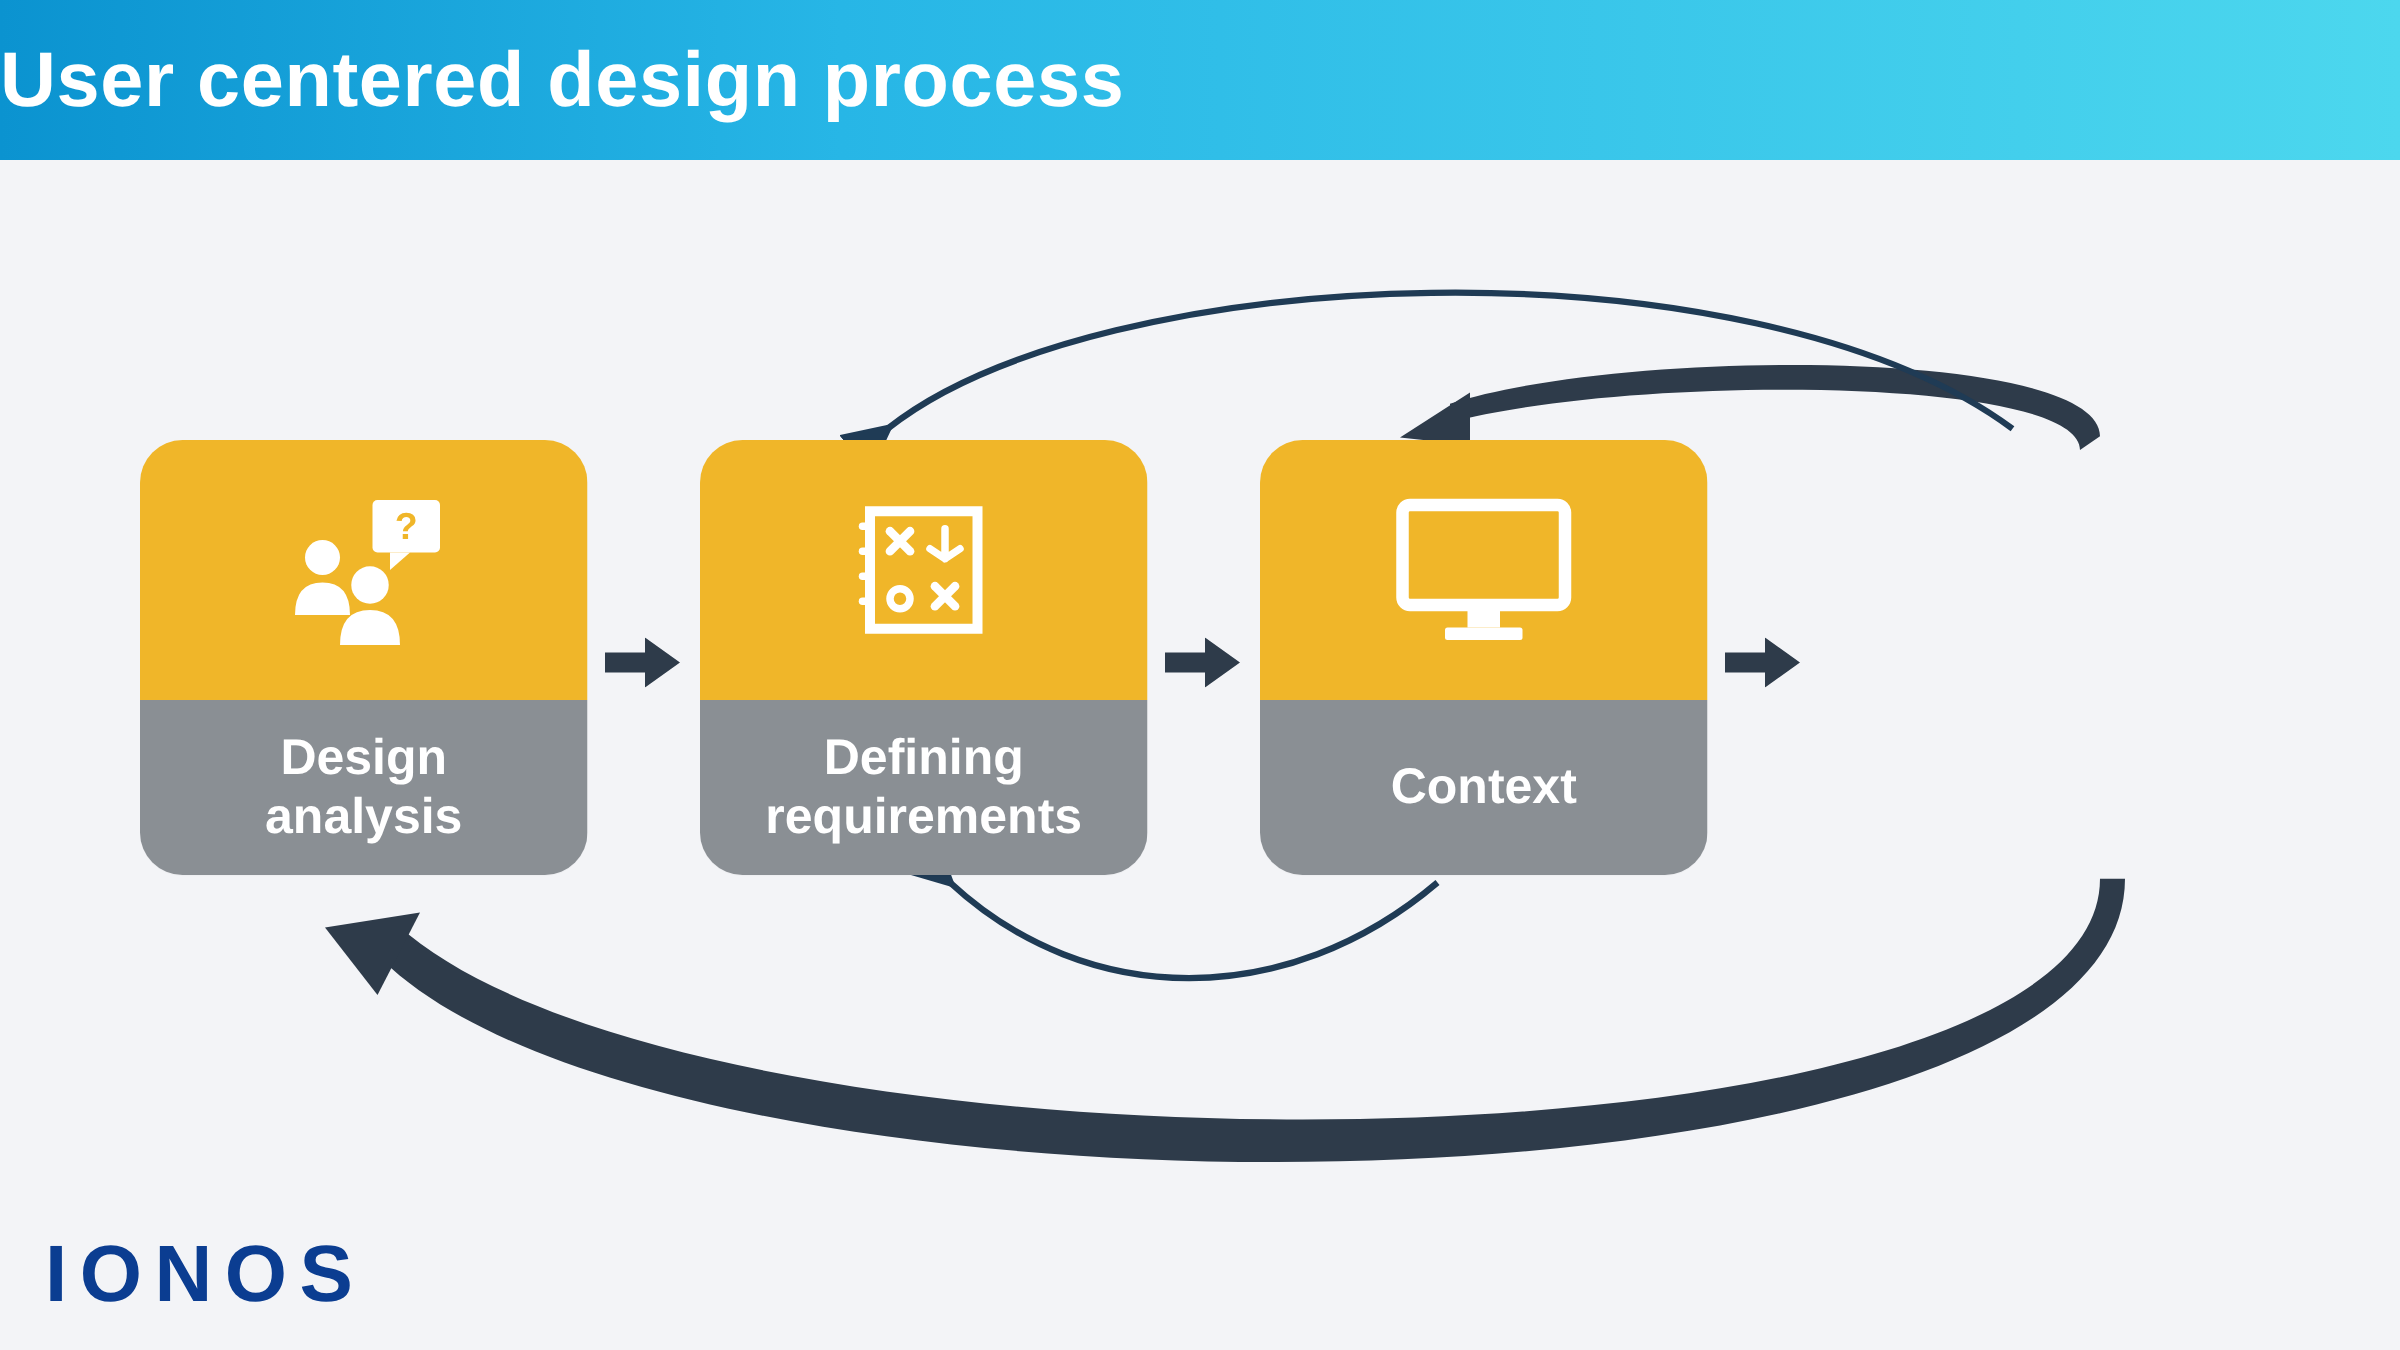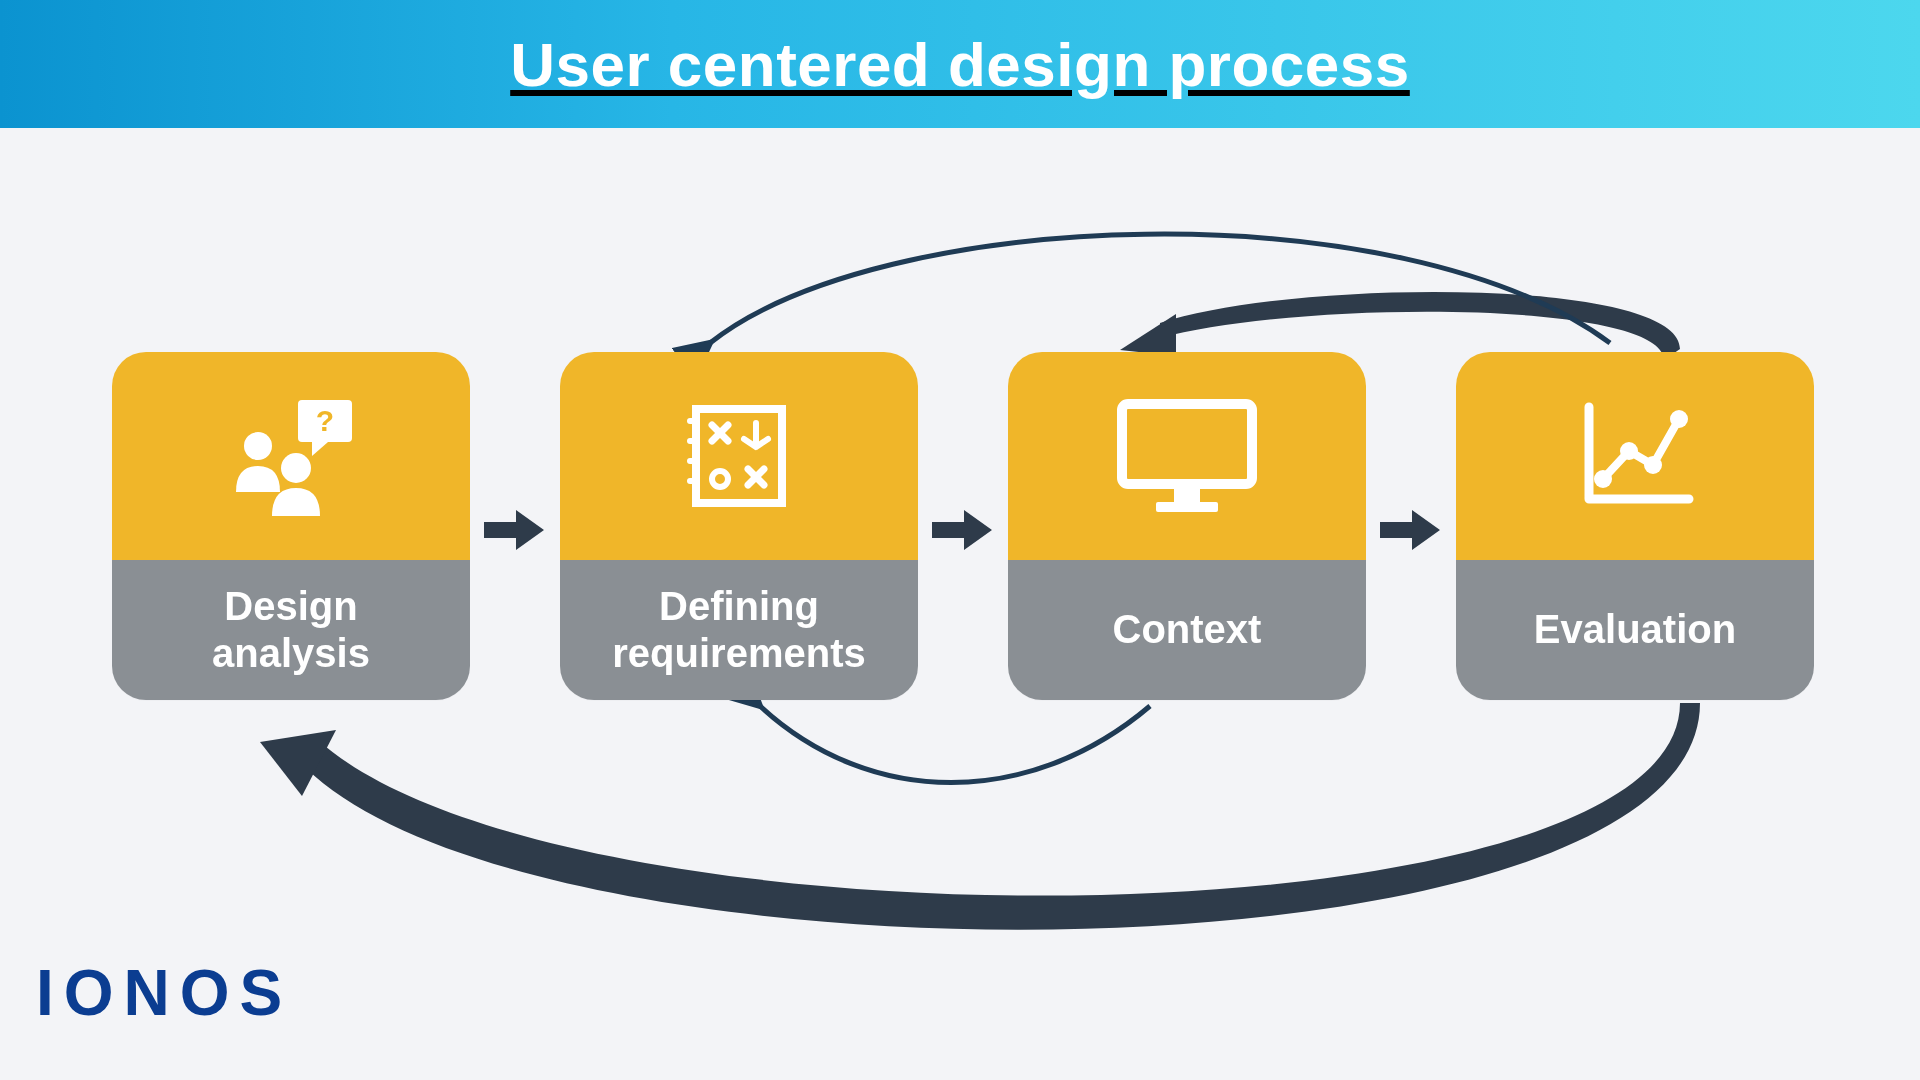--- a/index.html
+++ b/index.html
@@ -11,22 +11,21 @@
     height: 1080px;
     position: relative;
     overflow: hidden;
   }
   .header {
     width: 100%;
     height: 128px;
     background: linear-gradient(90deg, #0b93d0 0%, #27b6e6 35%, #4cd7ee 100%);
     display: flex;
     align-items: center;
-    justify-content: center;
-    text-decoration: underline;
+    justify-content: flex-start;
   }
   .header h1 {
     color: #ffffff;
     font-size: 62px;
     font-weight: 700;
     letter-spacing: 0.5px;
   }
   .stage {
     position: relative;
     width: 100%;
@@ -81,21 +80,21 @@
     position: absolute;
     top: 0;
     left: 0;
     width: 1920px;
     height: 952px;
     pointer-events: none;
   }
   .logo {
     position: absolute;
     left: 36px;
-    bottom: 50px;
+    bottom: 24px;
     color: #0b3d91;
     font-size: 64px;
     font-weight: 700;
     letter-spacing: 10px;
     font-family: "Arial Narrow", Arial, sans-serif;
   }
 </style>
 </head>
 <body>
 
@@ -202,33 +201,18 @@
           <rect x="10" y="8" width="130" height="80" rx="6" fill="none" stroke="#ffffff" stroke-width="10"></rect>
           <rect x="62" y="92" width="26" height="14" fill="#ffffff"></rect>
           <rect x="44" y="106" width="62" height="10" rx="2" fill="#ffffff"></rect>
         </svg>
       </div>
       <div class="card-bottom">
         <span>Context</span>
       </div>
     </div>
 
-    <div class="card">
-      <div class="card-top">
-        <svg width="120" height="110" viewBox="0 0 120 110">
-          <polyline points="14,6 14,98 114,98" fill="none" stroke="#ffffff" stroke-width="9" stroke-linecap="round" stroke-linejoin="round"></polyline>
-          <polyline points="28,78 54,50 78,64 104,18" fill="none" stroke="#ffffff" stroke-width="8" stroke-linecap="round" stroke-linejoin="round"></polyline>
-          <circle cx="28" cy="78" r="9" fill="#ffffff"></circle>
-          <circle cx="54" cy="50" r="9" fill="#ffffff"></circle>
-          <circle cx="78" cy="64" r="9" fill="#ffffff"></circle>
-          <circle cx="104" cy="18" r="9" fill="#ffffff"></circle>
-        </svg>
-      </div>
-      <div class="card-bottom">
-        <span>Evaluation</span>
-      </div>
-    </div>
 
   </div>
 
   <div class="logo">IONOS</div>
 
 </div>
 
 </body></html>

